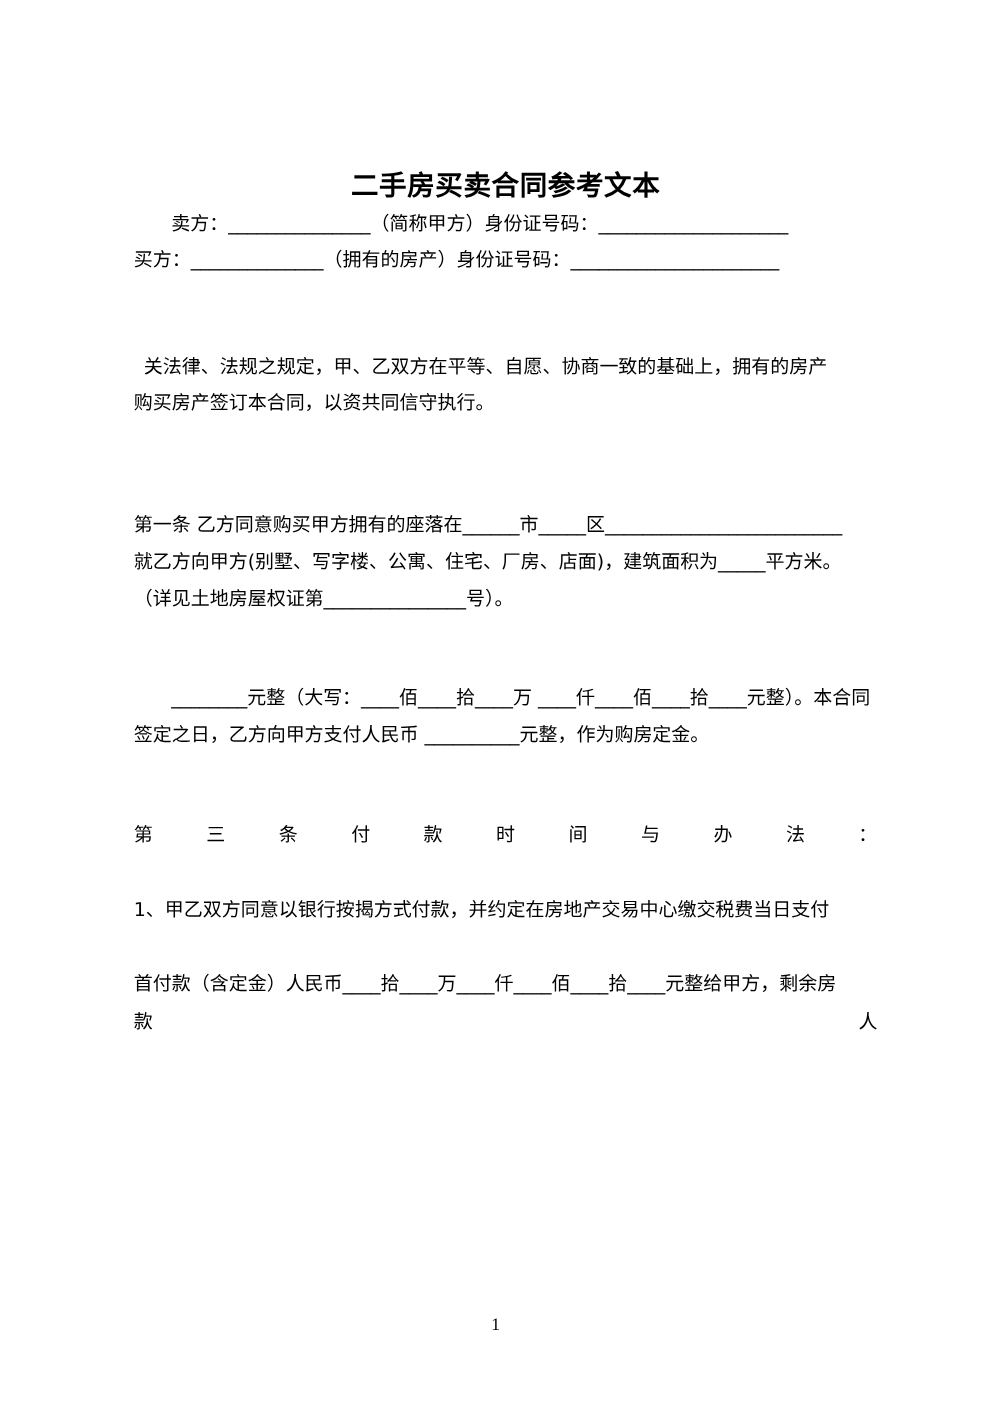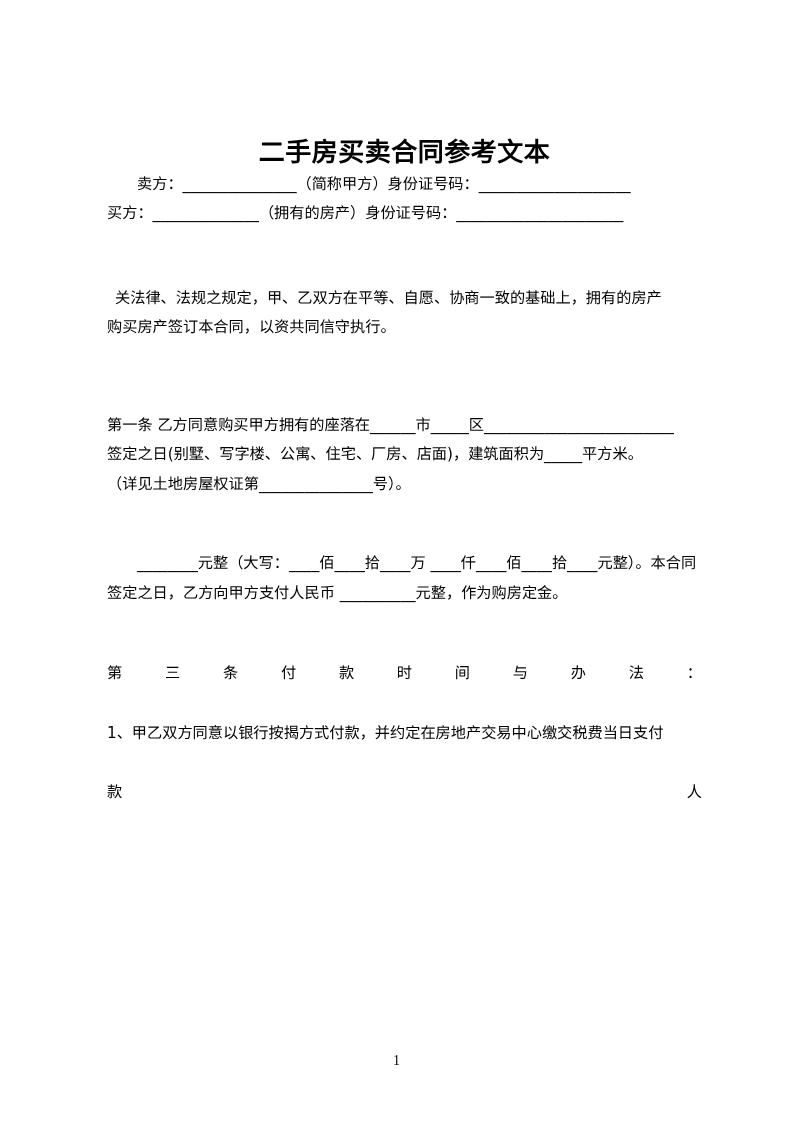--- a/index.html
+++ b/index.html
@@ -24,21 +24,21 @@
   }
   
   .content {
     position: absolute;
     left: 107px;
     top: 0;
     width: 595px;
   }
 
   .doc-title {
-    font-size: 26px;
+    font-size: 22px;
     font-weight: bold;
     text-align: center;
     letter-spacing: 0.5px;
     line-height: 1.3;
     margin: 0;
     padding-top: 136px;
   }
 
   
   .para {
@@ -126,21 +126,21 @@
       <p class="para line-buyer">买方：______________（拥有的房产）身份证号码：______________________</p>
     </div>
 
     <div class="block-basis">
       <p class="para l2">关法律、法规之规定，甲、乙双方在平等、自愿、协商一致的基础上，拥有的房产</p>
       <p class="para l3">购买房产签订本合同，以资共同信守执行。</p>
     </div>
 
     <div class="block-article1">
       <p class="para">第一条 乙方同意购买甲方拥有的座落在______市_____区_________________________</p>
-      <p class="para">签定之日(别墅、写字楼、公寓、住宅、厂房、店面)，建筑面积为_____平方米。</p>
+      <p class="para">就乙方向甲方(别墅、写字楼、公寓、住宅、厂房、店面)，建筑面积为_____平方米。</p>
       <p class="para">（详见土地房屋权证第_______________号）。</p>
     </div>
 
     <div class="block-article2">
       <p class="para l2">________元整（大写：____佰____拾____万 ____仟____佰____拾____元整）。本合同</p>
       <p class="para">签定之日，乙方向甲方支付人民币 __________元整，作为购房定金。</p>
     </div>
 
     <div class="block-article3-title" id="article3-heading">
         <span class="ch">第</span>
@@ -154,20 +154,21 @@
         <span class="ch">办</span>
         <span class="ch">法</span>
         <span class="ch">：</span>
       </div>
 
     <div class="block-item1">
       <p class="para">1、甲乙双方同意以银行按揭方式付款，并约定在房地产交易中心缴交税费当日支付</p>
     </div>
 
     <div class="block-item2">
+      <p class="para">首付款（含定金）人民币____拾____万____仟____佰____拾____元整给甲方，剩余房</p>
       <div class="justified-pair">
         <span>款</span>
         <span>人</span>
       </div>
     </div>
 
   </div>
 
   <div class="page-number">1</div>
 </div>

